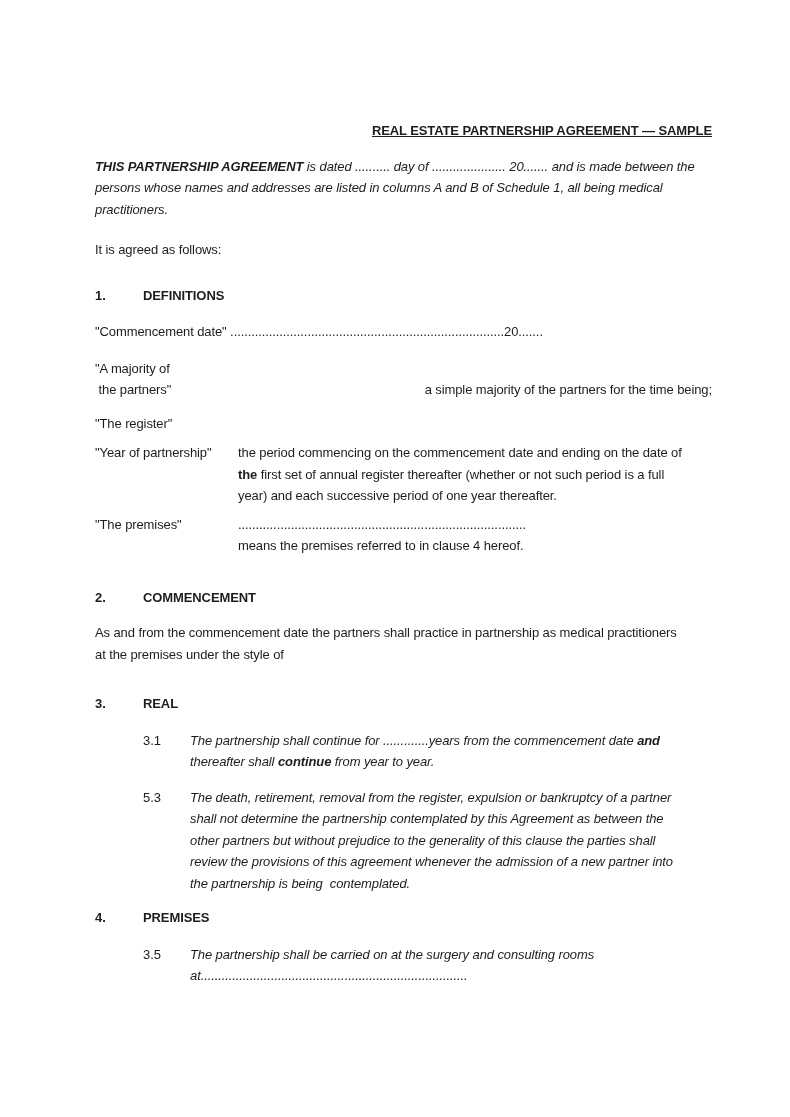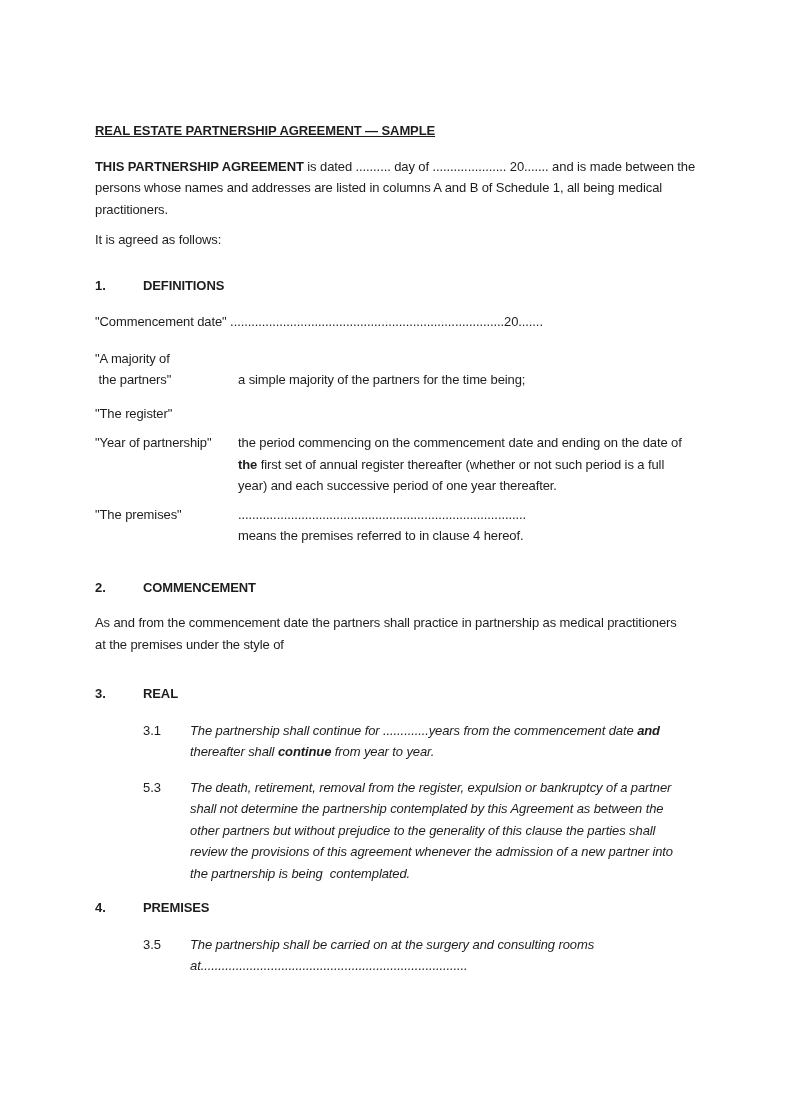--- a/index.html
+++ b/index.html
@@ -23,42 +23,43 @@
     line-height: 21.5px;
     letter-spacing: -0.1px;
   }
   .pre { white-space: pre-line; }
   .b { font-weight: 700; }
 
   .doc-title {
     font-weight: 700;
     text-decoration: underline;
     margin: 0 0 14px 0;
+    text-align: right;
   }
   .para { margin: 0 0 15px 0; }
-  .para.intro { margin-bottom: 9px; }
+  .para.intro { margin-bottom: 19px; font-style: italic; }
   .para.agreed { margin-bottom: 24px; }
 
   .sec-heading {
     display: grid;
     grid-template-columns: 48px auto;
     font-weight: 700;
     margin: 0 0 15px 0;
   }
 
   .def-line { margin: 0 0 15px 0; }
 
   .def-row {
     display: grid;
     grid-template-columns: 143px 1fr;
     margin: 0 0 12px 0;
   }
   .def-row .term { white-space: pre-line; }
   .def-row .definition { white-space: pre-line; }
-  .def-row.align-bottom .definition { align-self: end; }
+  .def-row.align-bottom .definition { align-self: end; text-align: right; }
   .def-row.row-register { margin-bottom: 8px; }
   .def-row.row-year { margin-bottom: 7px; }
   .def-row.row-premises { margin-bottom: 30px; }
 
   .sec-heading.h2 { margin-bottom: 14px; }
   .body-para { margin: 0 0 28px 0; }
 
   .clause {
     display: grid;
     grid-template-columns: 47px 1fr;

